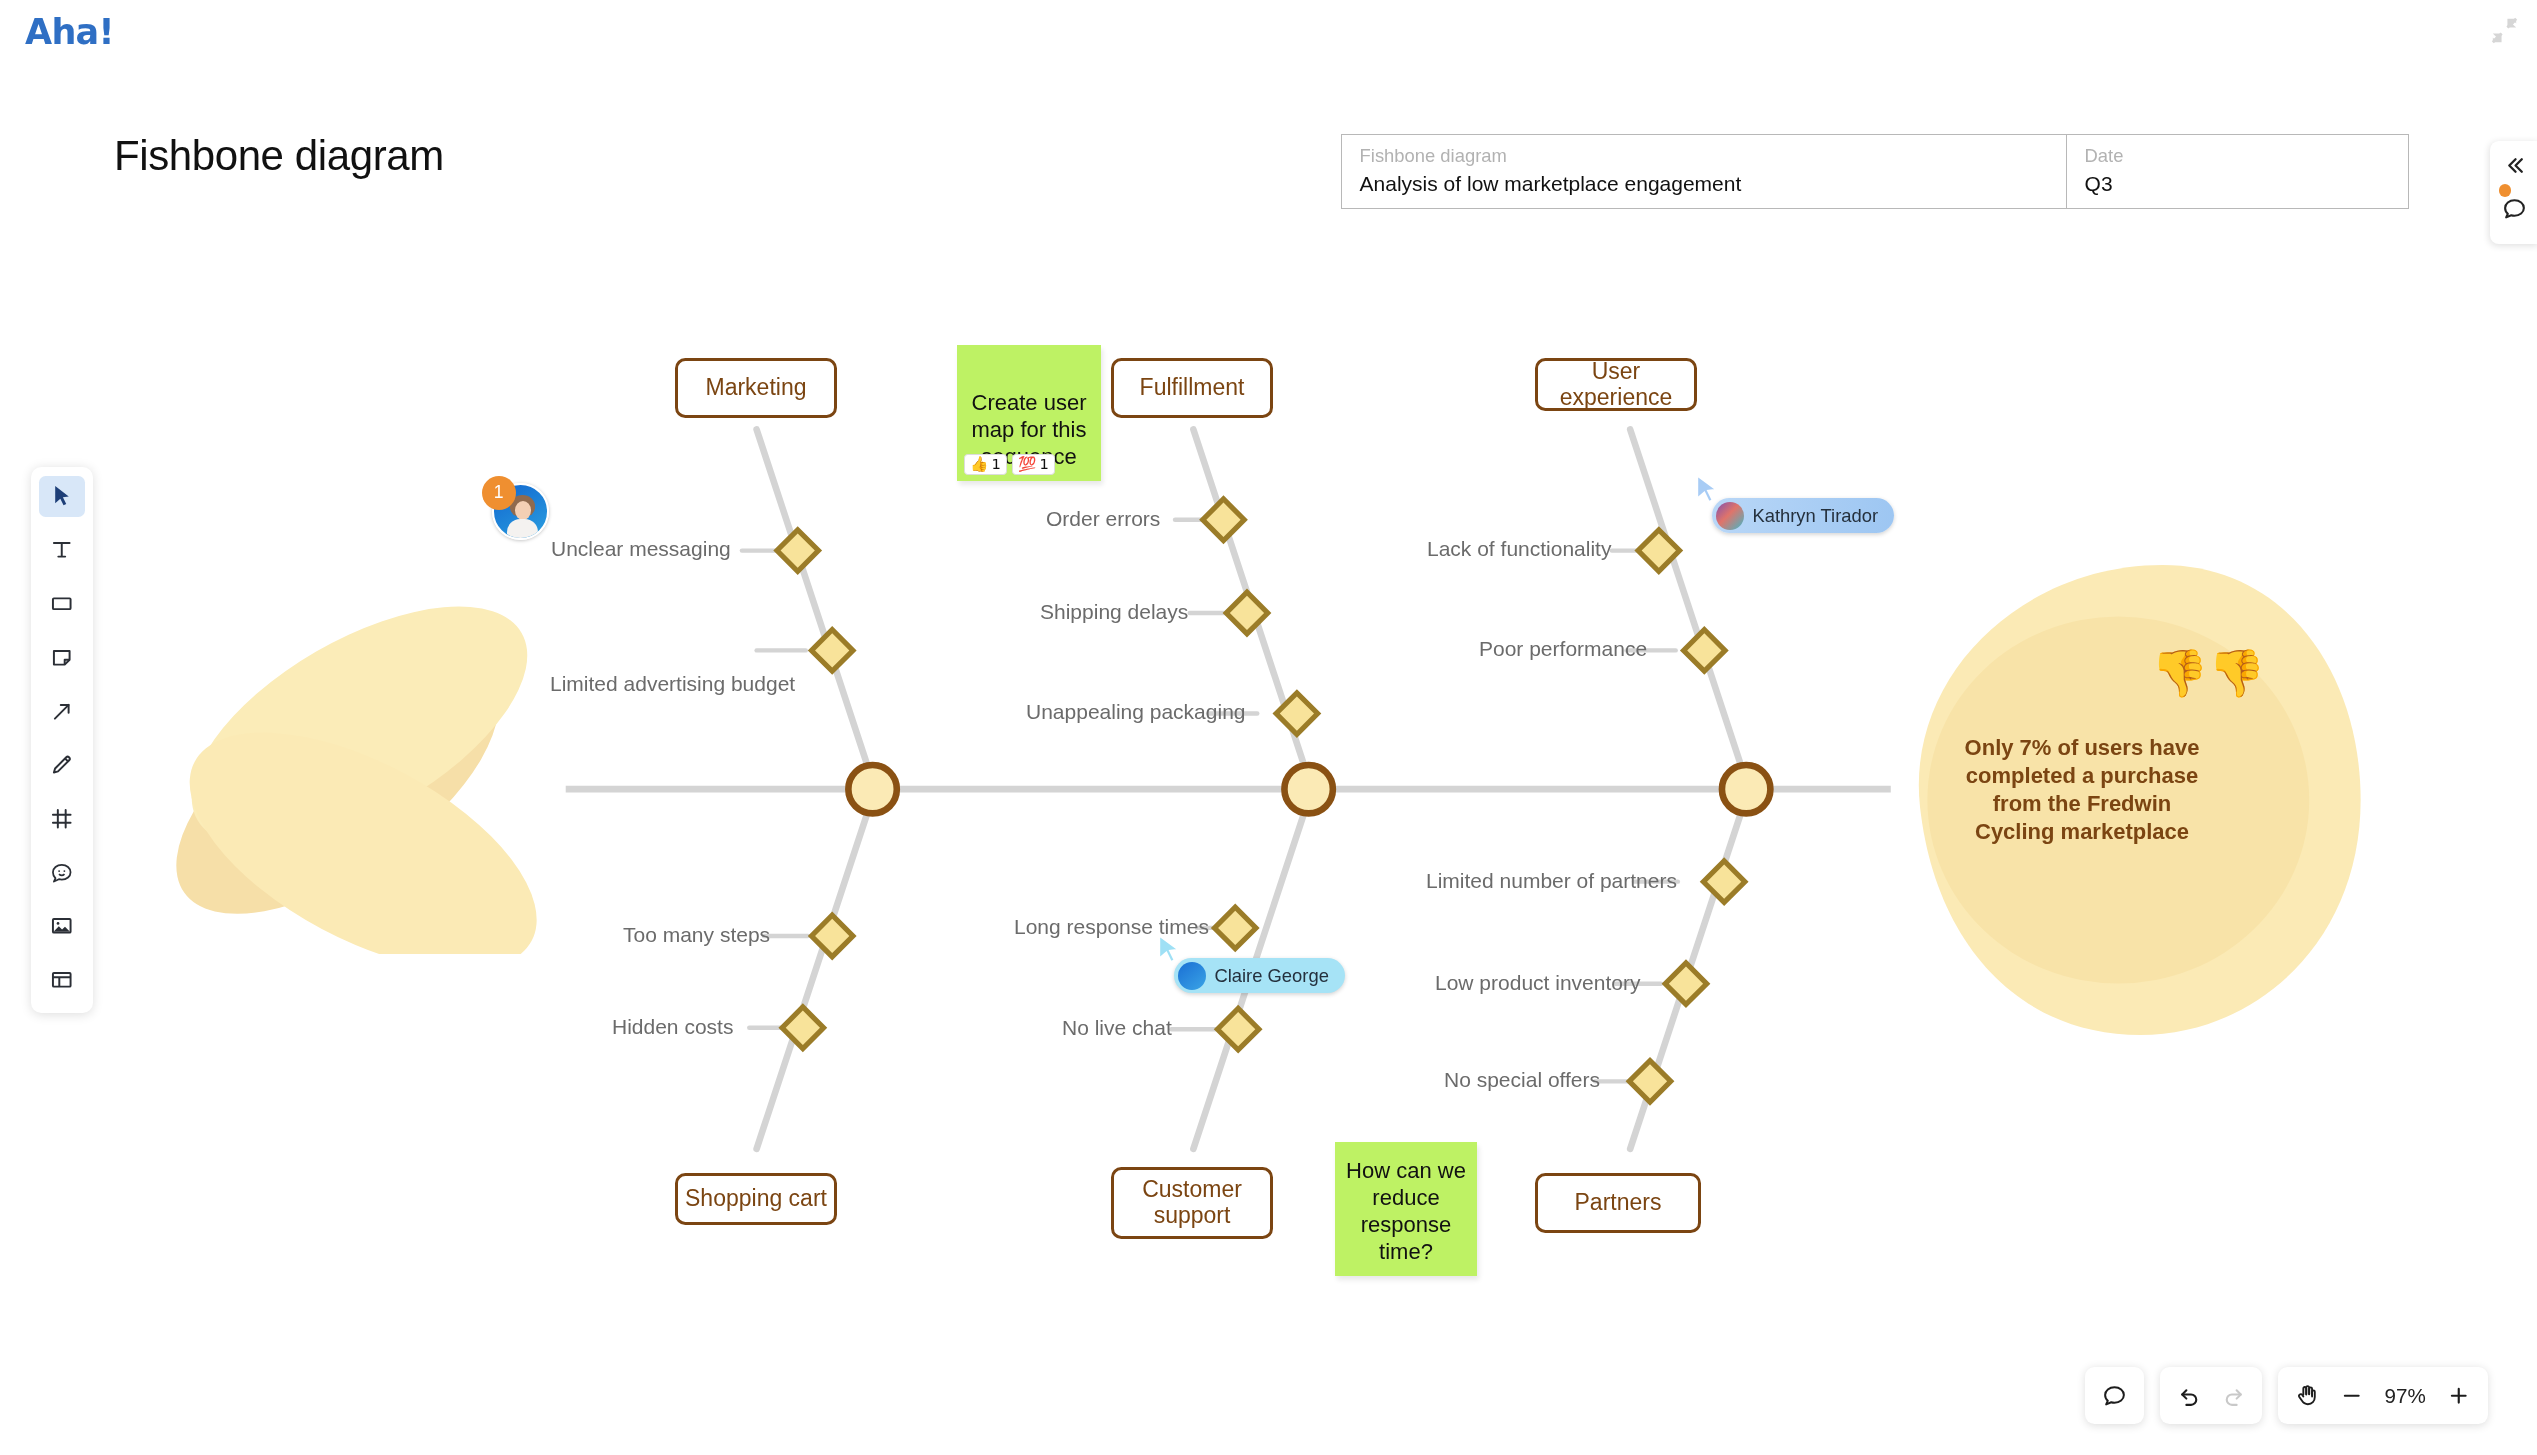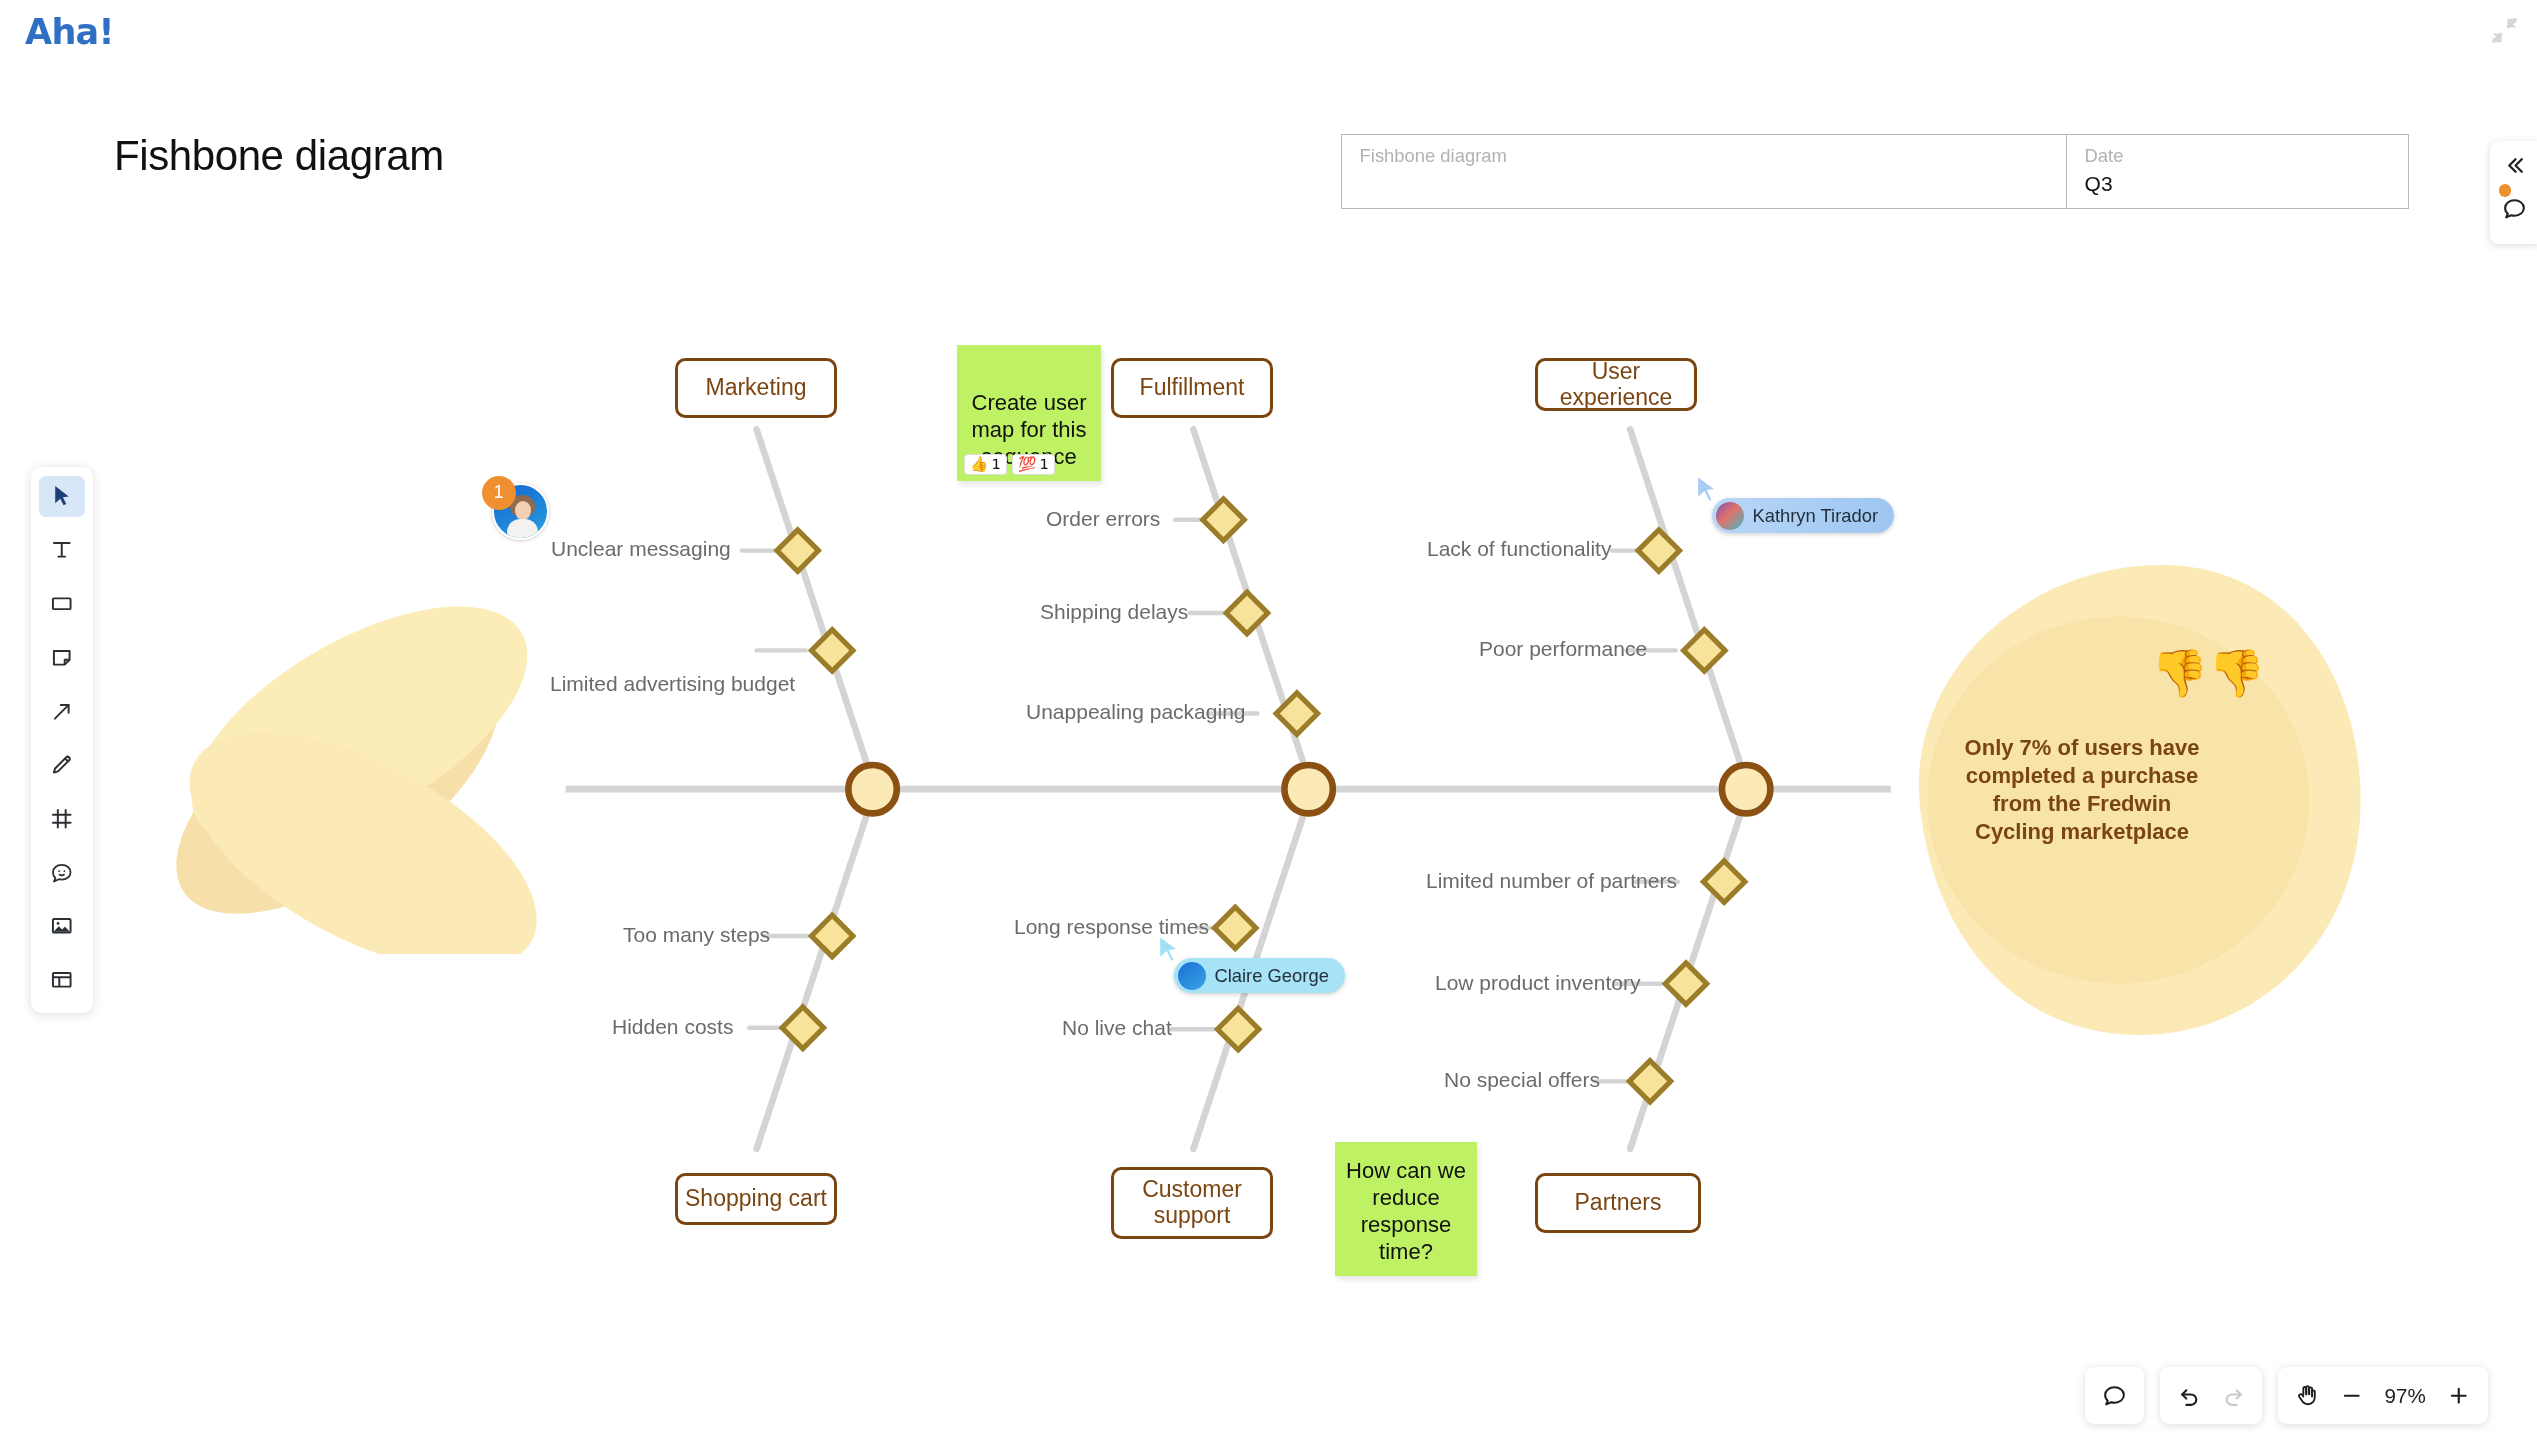--- a/index.html
+++ b/index.html
@@ -97,20 +97,21 @@
       <path d="M20 4l-6 6M4 20l6-6" stroke="#cdcdcd" stroke-width="2"></path>
     </svg>
   </div>
 </div>
 
 <div class="abs" id="page-title">Fishbone diagram</div>
 
 <div class="abs" id="info-table">
   <div id="info-cell-1">
     <div class="info-label">Fishbone diagram</div>
+    <div class="info-value">Analysis of low marketplace engagement</div>
   </div>
   <div id="info-cell-2">
     <div class="info-label">Date</div>
     <div class="info-value">Q3</div>
   </div>
 </div>
 
 <div class="abs" id="toolbar">
   <div class="tool active">
     <svg width="25" height="25" viewBox="0 0 24 24" fill="#1e3f78">

